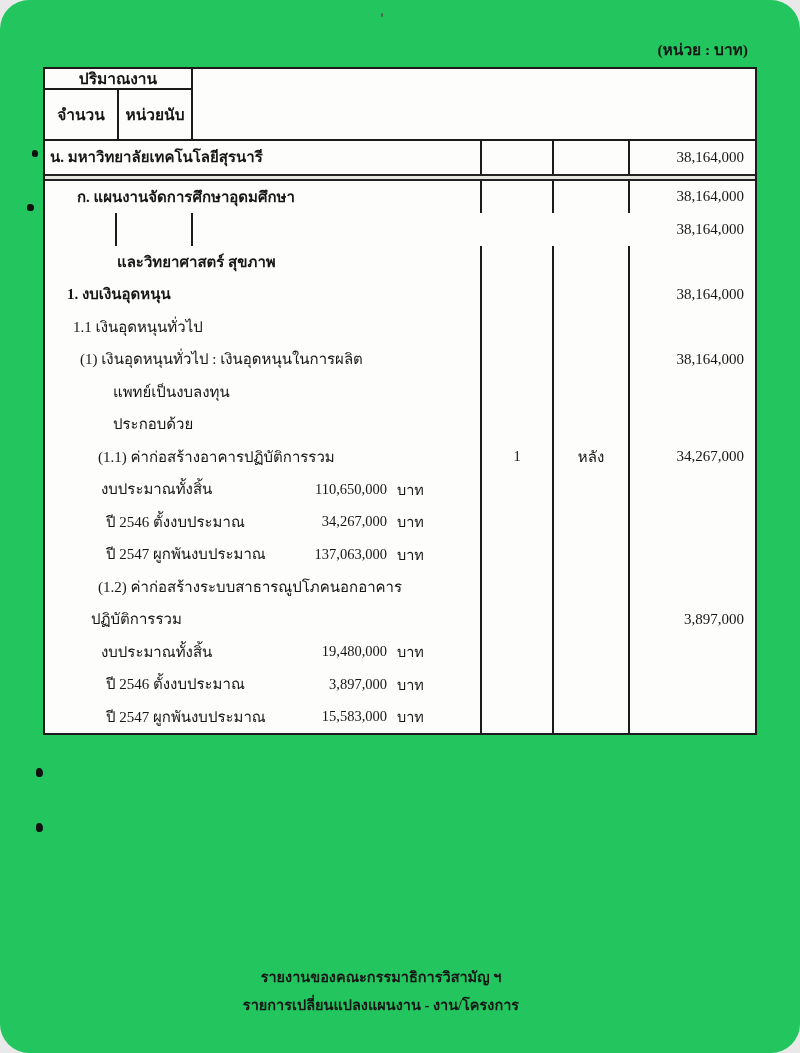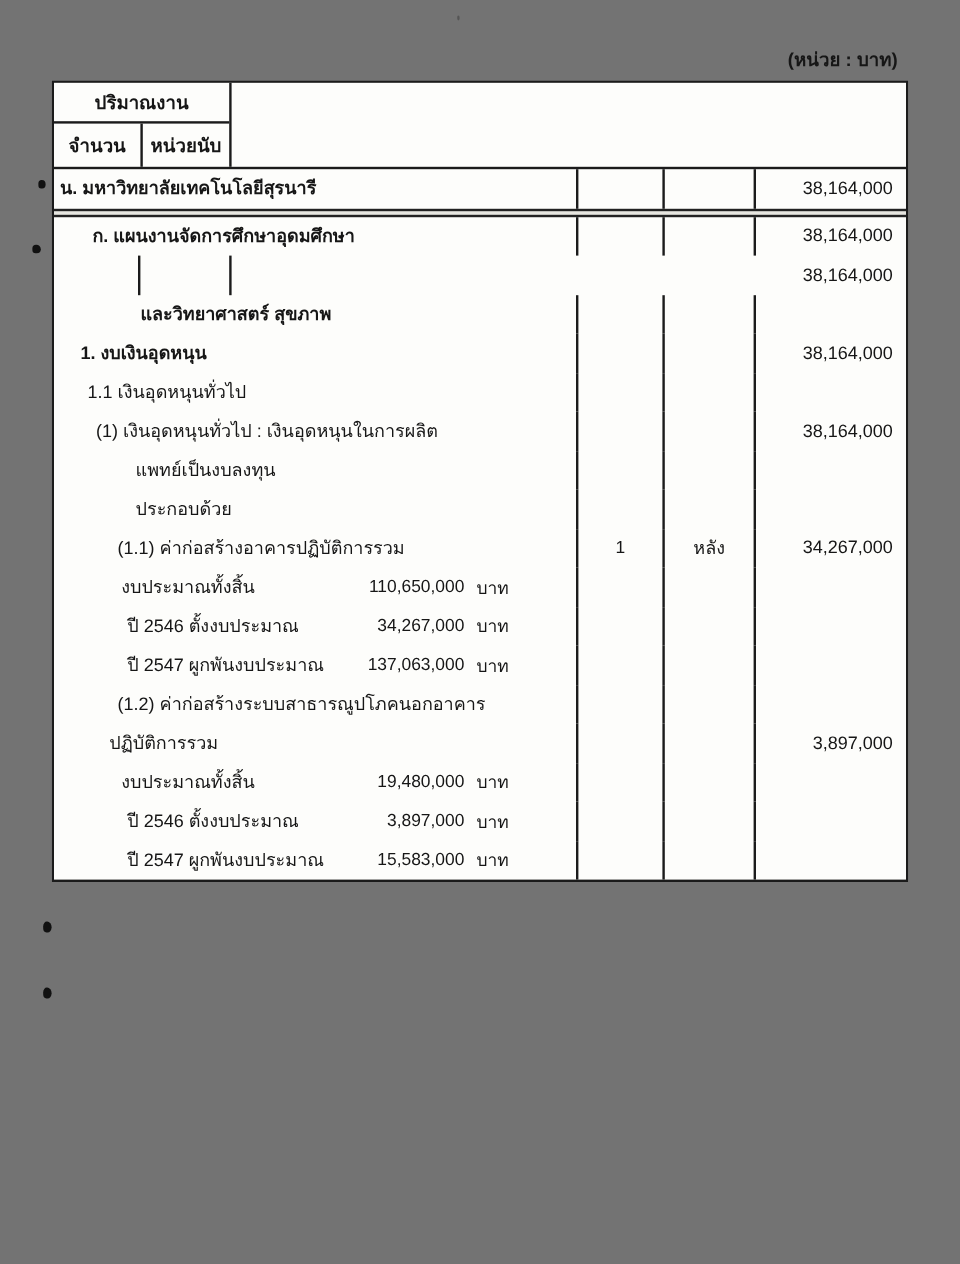--- a/index.html
+++ b/index.html
@@ -1,24 +1,25 @@
 <!DOCTYPE html>
 <html><head>
 <meta charset="utf-8">
 <style>
   html,body { margin:0; padding:0; }
   body { background:#e9e9e9; }
   .page {
     position:relative;
     width:800px; height:1053px;
     margin:0 auto;
-    background:#737373;
-    font-family:Liberation Sans, sans-serif;
+    background:#22c55e;
+    font-family:Liberation Serif, serif;
     color:#161616;
     overflow:hidden;
+    border-radius:29px;
   }
   
   .page-marker {
     position:absolute; top:-14px; left:352px;
     font-size:16px; letter-spacing:3px; color:#2a2a2a;
   }
   .unit-note {
     position:absolute; top:37px; right:52px;
     font-weight:bold; font-size:15.5px;
   }
@@ -28,21 +29,21 @@
     box-sizing:border-box;
     background:#fdfdfb;
   }
   .thead { display:flex; height:70px; border-bottom:2px solid #1b1b1b; font-weight:bold; font-size:15.5px; }
   .th-main {
     width:437px; box-sizing:border-box; border-right:2px solid #1b1b1b;
     display:flex; flex-direction:column; justify-content:space-evenly; align-items:center;
     padding:4px 0;
   }
   .th-qty-group { width:148px; box-sizing:border-box; border-right:2px solid #1b1b1b; display:flex; flex-direction:column; }
-  .th-qty-top { height:34px; box-sizing:border-box; border-bottom:2px solid #1b1b1b; display:flex; align-items:center; justify-content:center; }
+  .th-qty-top { height:21px; box-sizing:border-box; border-bottom:2px solid #1b1b1b; display:flex; align-items:center; justify-content:center; }
   .th-qty-bottom { flex:1; display:flex; }
   .th-qty-cell { width:72px; box-sizing:border-box; display:flex; align-items:center; justify-content:center; }
   .th-unit-cell { flex:1; box-sizing:border-box; border-left:2px solid #1b1b1b; display:flex; align-items:center; justify-content:center; }
   .th-amount { flex:1; display:flex; align-items:center; justify-content:center; }
 
   .tbody { font-size:15px; }
   .trow { display:flex; height:32.5px; }
   .c1 { width:437px; box-sizing:border-box; border-right:2px solid #1b1b1b; position:relative; display:flex; align-items:center; white-space:nowrap; overflow:hidden; }
   .c2 { width:72px;  box-sizing:border-box; border-right:2px solid #1b1b1b; display:flex; align-items:center; justify-content:center; font-size:14.5px; }
   .c3 { width:76px;  box-sizing:border-box; border-right:2px solid #1b1b1b; display:flex; align-items:center; justify-content:center; }
@@ -242,14 +243,18 @@
         </div>
       </div>
   </div>
 
   <div class="speck s1"></div>
   <div class="speck s2"></div>
   <div class="speck s3"></div>
   <div class="speck s4"></div>
   <div class="speck s5"></div>
 
+  <div class="footer">
+    <div>รายงานของคณะกรรมาธิการวิสามัญ ฯ</div>
+    <div>รายการเปลี่ยนแปลงแผนงาน - งาน/โครงการ</div>
+  </div>
 
 </div>
 
 </body></html>

